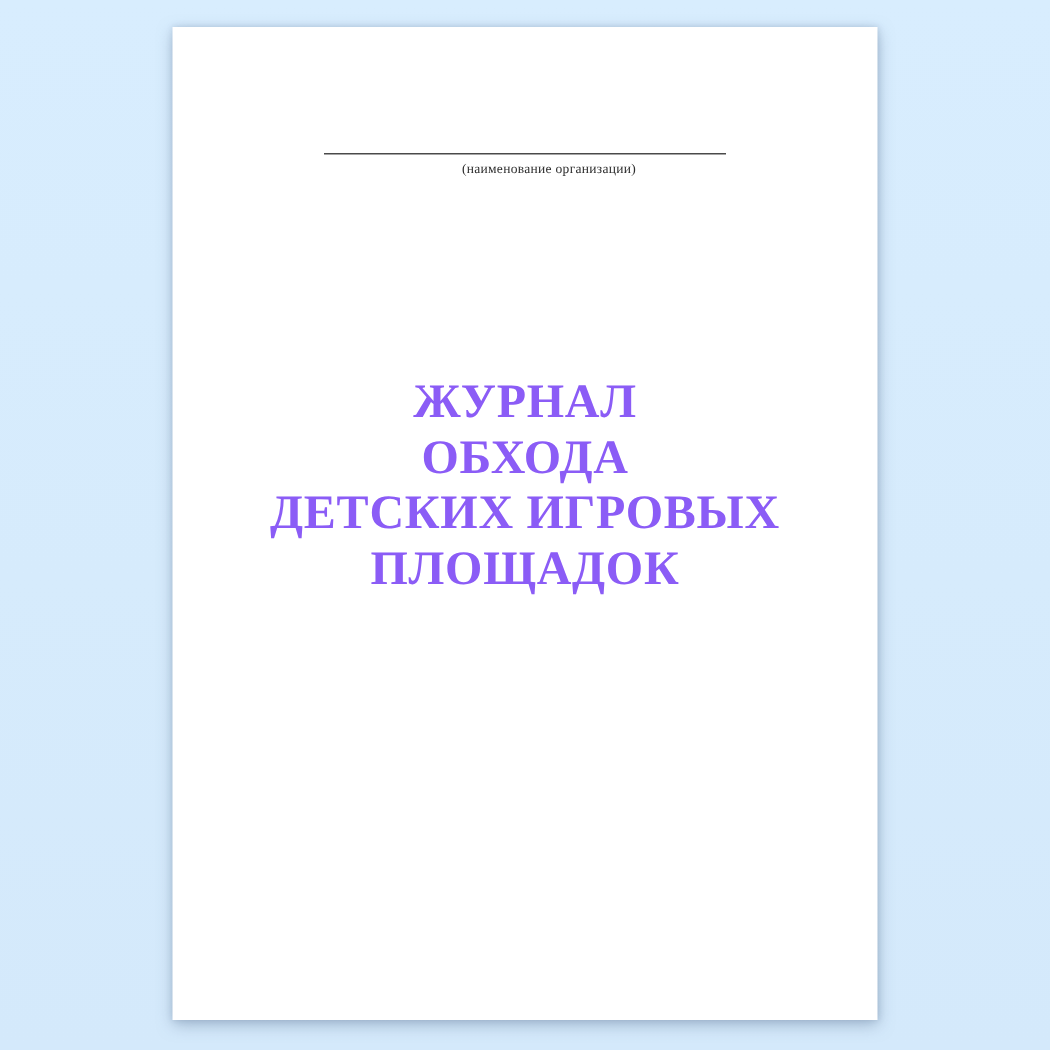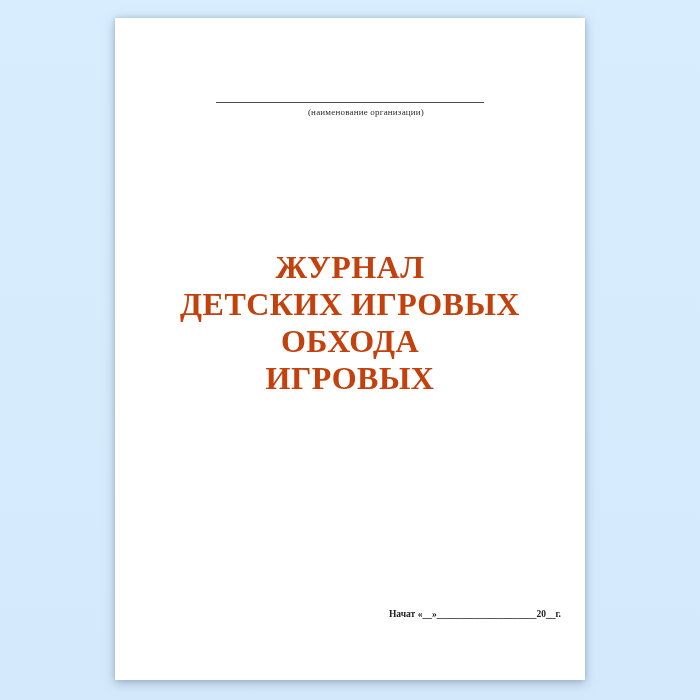--- a/index.html
+++ b/index.html
@@ -53,21 +53,21 @@
   
   .title-block {
     position: absolute;
     top: 231px;
     left: 0;
     right: 0;
     text-align: center;
     font-weight: bold;
     font-size: 32px;
     line-height: 37px;
-    color: #c2410c;
+    color: #8b5cf6;
     letter-spacing: 0.5px;
   }
   
   .dates-block {
     position: absolute;
     top: 541px;
     right: 24px;
     text-align: right;
     font-weight: bold;
     font-size: 9.5px;
@@ -82,23 +82,22 @@
 <div class="canvas">
   <div class="page">
 
     <div class="org-block">
       <div class="org-line"></div>
       <div class="org-caption">(наименование организации)</div>
     </div>
 
     <div class="title-block">
       <div>ЖУРНАЛ</div>
+      <div>ОБХОДА</div>
       <div>ДЕТСКИХ ИГРОВЫХ</div>
-      <div>ОБХОДА</div>
-      <div>ИГРОВЫХ</div>
+      <div>ПЛОЩАДОК</div>
     </div>
 
     <div class="dates-block">
-      <div>Начат «__»_____________________20__г.</div>
     </div>
 
   </div>
 </div>
 
 </body></html>

